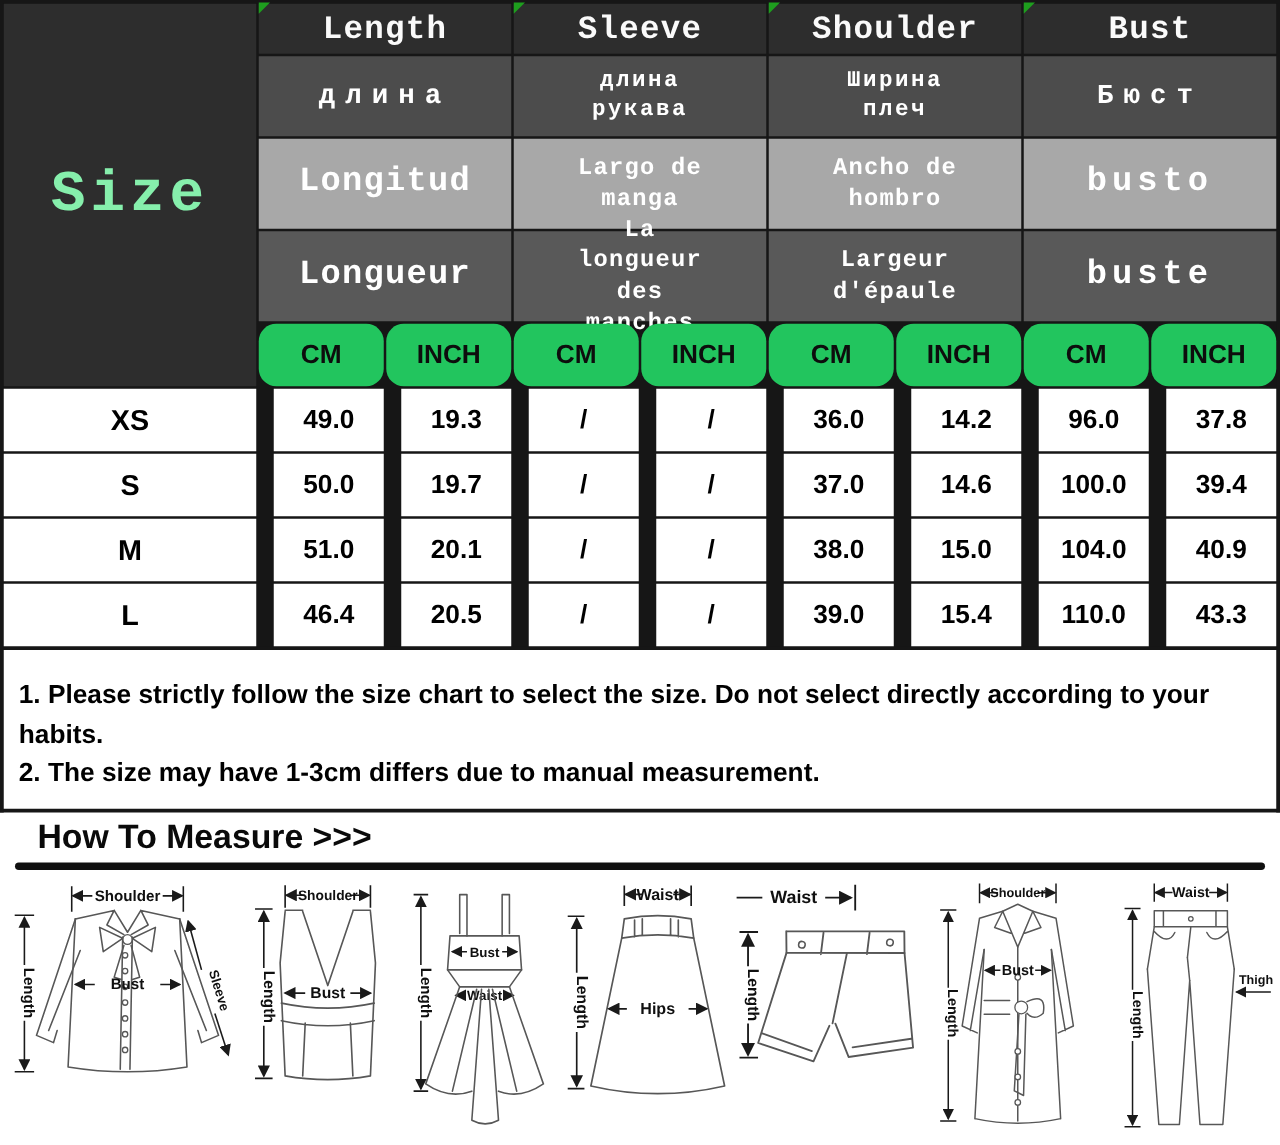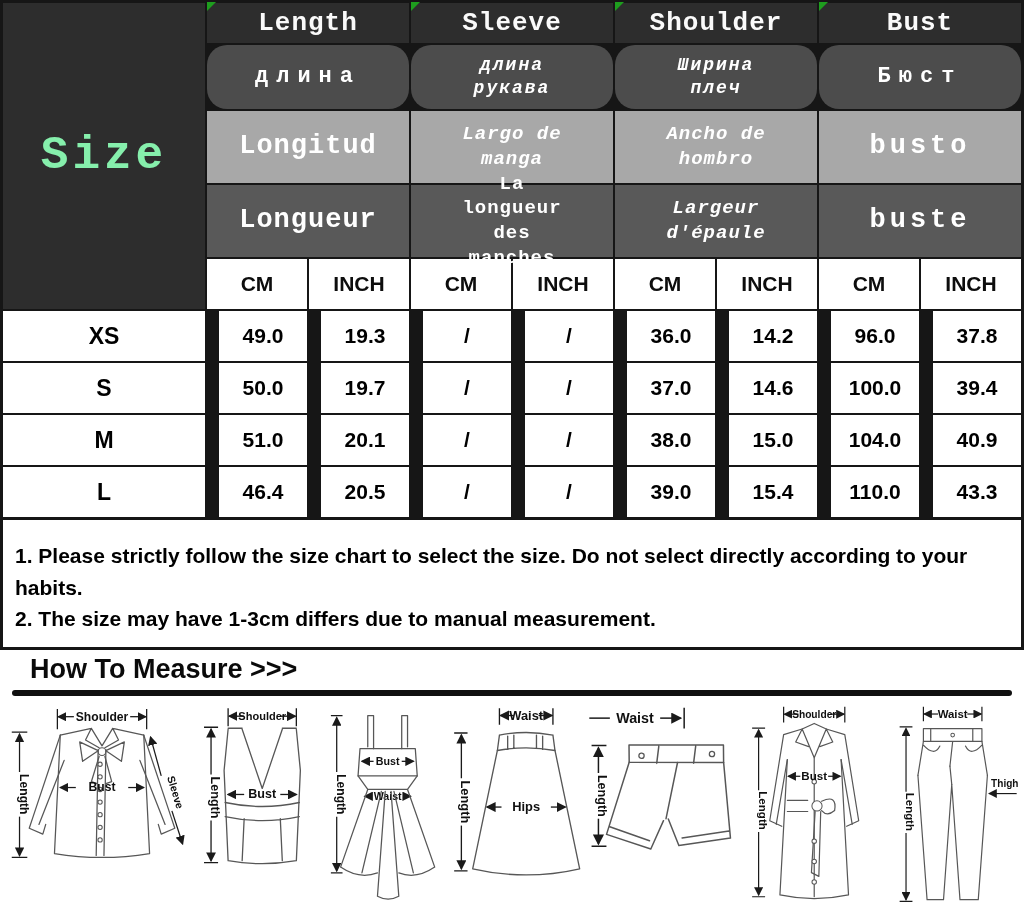--- a/index.html
+++ b/index.html
@@ -8,30 +8,30 @@
   
   .tbl{display:grid;grid-template-columns:202px repeat(8,1fr);
        grid-template-rows:40px 64px 72px 72px 50px 50px 50px 50px 50px;
        gap:2px;background:#161616;border:3px solid #161616;}
   .cell{display:flex;align-items:center;justify-content:center;text-align:center;position:relative;}
   .corner{grid-row:1/6;grid-column:1;background:#2d2d2d;color:#86efac;
           font:700 46px "Liberation Mono",monospace;letter-spacing:4px;}
   .hdr{grid-column:span 2;background:#2d2d2d;color:#fafafa;
        font:700 26px "Liberation Mono",monospace;letter-spacing:1px;}
   .ru{grid-column:span 2;background:#4c4c4c;color:#fff;
-      font:700 18px "Liberation Mono",monospace;letter-spacing:2px;line-height:1.3;border-radius:20px;}
+      font:700 18px "Liberation Mono",monospace;letter-spacing:2px;line-height:1.3;}
   .es{grid-column:span 2;background:#a8a8a8;color:#fff;
       font:700 20px "Liberation Mono",monospace;letter-spacing:1px;line-height:1.3;}
   .fr{grid-column:span 2;background:#595959;color:#fff;
       font:700 20px "Liberation Mono",monospace;letter-spacing:1px;line-height:1.3;}
   .fz27{font-size:27px}.fz22{font-size:22px}.fz19{font-size:19px}
   .ls8{letter-spacing:8px}.ls4{letter-spacing:4px}
   .narrow{display:inline-block;max-width:122px;}
-  .narrow-s{display:inline-block;max-width:104px;font-style:italic;}
-  .unit{background:#ffffff;color:#0d0d0d;font:700 21px "Liberation Sans",sans-serif;}
+  .narrow-s{display:inline-block;max-width:104px;}
+  .unit{background:#22c55e;color:#0d0d0d;font:700 21px "Liberation Sans",sans-serif;border-radius:14px;}
   .slabel{background:#fff;color:#000;font:700 23px "Liberation Sans",sans-serif;}
   .val{background:#fff;color:#000;font:700 21px "Liberation Sans",sans-serif;margin-left:12px;}
   .g-tri{position:absolute;top:-1px;left:0;width:0;height:0;
          border-top:9px solid #1e9e1e;border-right:9px solid transparent;}
 
   
   .notes{border:3px solid #161616;border-top:none;padding:20px 12px 12px;
          font:700 21px "Liberation Sans",sans-serif;color:#000;line-height:1.5;}
 
   

